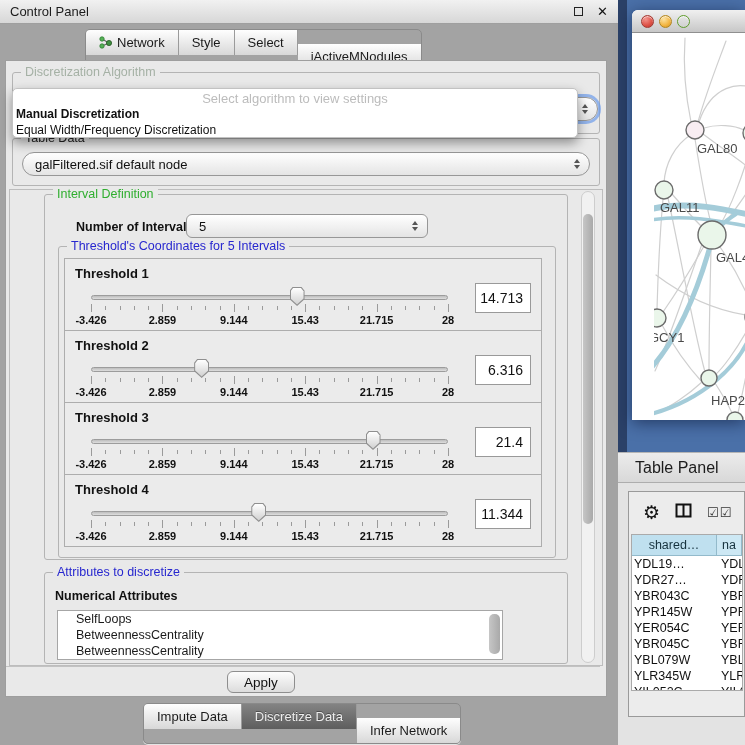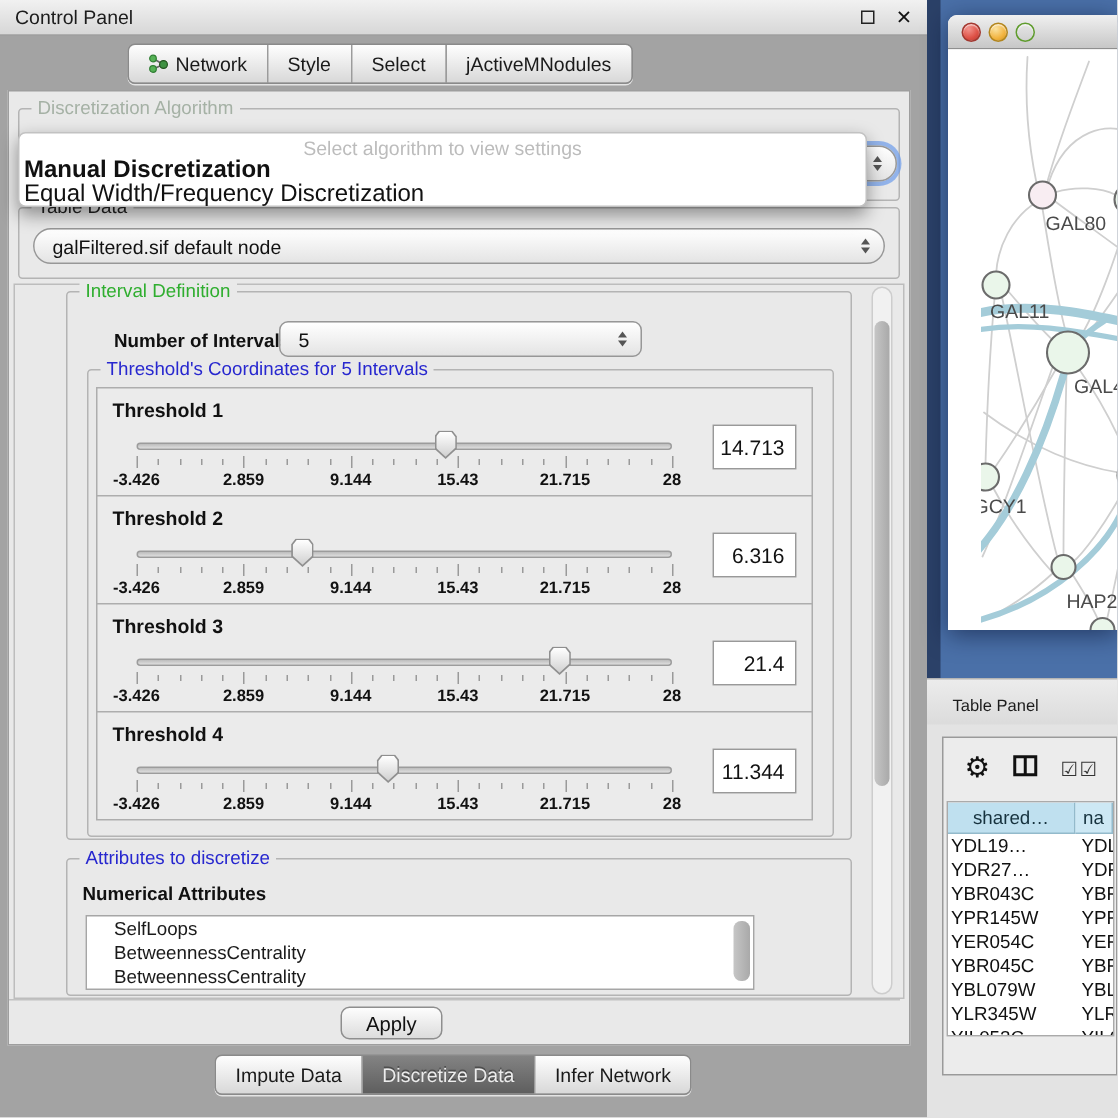--- a/index.html
+++ b/index.html
@@ -13,21 +13,21 @@
     display:flex;align-items:center;padding:0 10px;font-size:13px;color:#1c1c1c;}
   .titlebar .spacer{flex:1;}
   .float-icon{width:9px;height:9px;border:1.6px solid #222;display:inline-block;margin-right:14px;}
   .close-icon{font-size:13px;font-weight:bold;color:#111;}
 
   .seg{position:absolute;display:flex;border:1px solid #8a8a8a;border-radius:5px;overflow:hidden;
     box-shadow:0 1px 0 rgba(255,255,255,.7);}
   .seg-btn{padding:0 13px;height:25px;line-height:25px;font-size:13px;color:#1a1a1a;
     background:linear-gradient(#fefefe,#d8d8d8);border-right:1px solid #9b9b9b;white-space:nowrap;
     display:flex;align-items:center;}
-  .seg-btn:last-child{border-right:none;}
+  .seg-btn:last-child{border-right:none;margin-top:14px;}
   .seg-btn.selected{background:linear-gradient(#838383,#5e5e5e);color:#ececec;text-shadow:0 -1px 0 rgba(0,0,0,.35);}
   .seg-btn .tab-icon{margin-right:5px;display:inline-flex;}
 
   .content-panel{position:absolute;left:5px;top:60px;width:602px;height:637px;
     background:#e9e9e9;border:1px solid #9e9e9e;}
   .scrollpane{position:absolute;left:9px;top:189px;width:594px;height:477px;
     background:#e9e9e9;border:1px solid #bdbdbd;}
 
   .groupbox{position:absolute;border:1px solid #b4b4b4;border-radius:3px;background:transparent;}
   .group-label{position:absolute;top:-8px;left:8px;background:#e9e9e9;padding:0 4px;font-size:12.5px;white-space:nowrap;}
@@ -73,40 +73,40 @@
   .vtrack{position:absolute;background:#f1f1f1;border:1px solid #cdcdcd;border-radius:8px;}
 
   .apply-bar{position:absolute;left:6px;top:666px;width:594px;height:30px;border-top:1px solid #c2c2c2;background:#e9e9e9;}
   .apply-btn{position:absolute;left:221px;top:4px;height:22px;padding:0 16px;font-size:13.5px;color:#111;
     background:linear-gradient(#fdfdfd,#dcdcdc);border:1px solid #8e8e8e;border-radius:6px;}
 
   
   .popup{position:absolute;left:12px;top:88px;width:566px;height:50px;background:#fff;border:1px solid #c2c2c2;
     border-radius:5px;box-shadow:0 5px 12px rgba(0,0,0,.4);z-index:40;padding-top:2px;}
   .popup-hint{text-align:center;font-size:13px;color:#bcbcbc;height:15px;line-height:15px;}
-  .popup-opt{font-size:16px;color:#111;height:16px;line-height:16px;padding-left:3px;white-space:nowrap;}
+  .popup-opt{font-size:12px;color:#111;height:16px;line-height:16px;padding-left:3px;white-space:nowrap;}
   .popup-opt.first{font-weight:bold;}
 
   
   .right-panel{position:absolute;left:618px;top:0;width:127px;height:745px;background:#e3e3e3;}
   .net-bg{position:absolute;left:0;top:0;width:127px;height:452px;background:#4a70a8;}
   .net-strip{position:absolute;left:0;top:0;width:9px;height:452px;background:#2b4168;}
   .net-window{position:absolute;left:14px;top:10px;width:113px;height:410px;background:#fff;
     border-radius:6px 6px 0 0;box-shadow:0 3px 16px rgba(5,15,45,.55);}
   .net-titlebar{position:absolute;left:0;top:0;width:100%;height:23px;border-radius:6px 0 0 0;
     background:linear-gradient(#f0f0f0,#c7c7c7);border-bottom:1px solid #8f8f8f;display:flex;align-items:center;padding-left:9px;}
   .tl{width:13px;height:13px;border-radius:50%;margin-right:5px;box-shadow:inset 0 1px 1px rgba(255,255,255,.7);}
   .tl.red{background:radial-gradient(circle at 35% 30%,#f3938c,#dd4f44 60%,#b03a33);border:1px solid #a23830;}
   .tl.yellow{background:radial-gradient(circle at 35% 30%,#fbe2a0,#f2b33e 60%,#c98e23);border:1px solid #b2861f;}
   .tl.green{background:radial-gradient(circle at 35% 30%,#cdeba2,#86c74a 60%,#5f9c2d;);border:1px solid #5f9c2d;}
   .net-canvas{position:absolute;left:0;top:23px;width:113px;height:387px;background:#fff;overflow:hidden;padding-left:22px;}
 
-  .tp-titlebar{position:absolute;left:0;top:452px;width:127px;height:38px;background:linear-gradient(#ececec,#d8d8d8);
+  .tp-titlebar{position:absolute;left:0;top:452px;width:127px;height:31px;background:linear-gradient(#ececec,#d8d8d8);
     border-top:1px solid #b5b5b5;border-bottom:1px solid #adadad;display:flex;align-items:center;padding-left:17px;
-    font-size:11px;color:#1c1c1c;}
+    font-size:16px;color:#1c1c1c;}
   .tp-body{position:absolute;left:0;top:483px;width:127px;height:262px;background:#e3e3e3;}
   .tp-inner{position:absolute;left:10px;top:8px;width:117px;height:226px;background:#ececec;border:1px solid #9a9a9a;}
   .tp-toolbar{position:absolute;left:0;top:0;width:100%;height:41px;display:flex;align-items:center;}
   .gear-icon{font-size:19px;color:#111;margin-left:14px;}
   .split-icon{margin-left:15px;}
   .cb-icons{margin-left:15px;font-size:13px;color:#333;letter-spacing:1px;white-space:nowrap;}
   .tp-table{position:absolute;left:2px;top:42px;width:112px;height:157px;background:#fff;border:1px solid #aaa;overflow:hidden;}
   .tp-head{display:flex;height:21px;}
   .tp-hc{font-size:12.5px;color:#16323e;text-align:center;line-height:20px;border-right:1px solid #93bacb;
     border-bottom:1px solid #93bacb;overflow:hidden;white-space:nowrap;}

